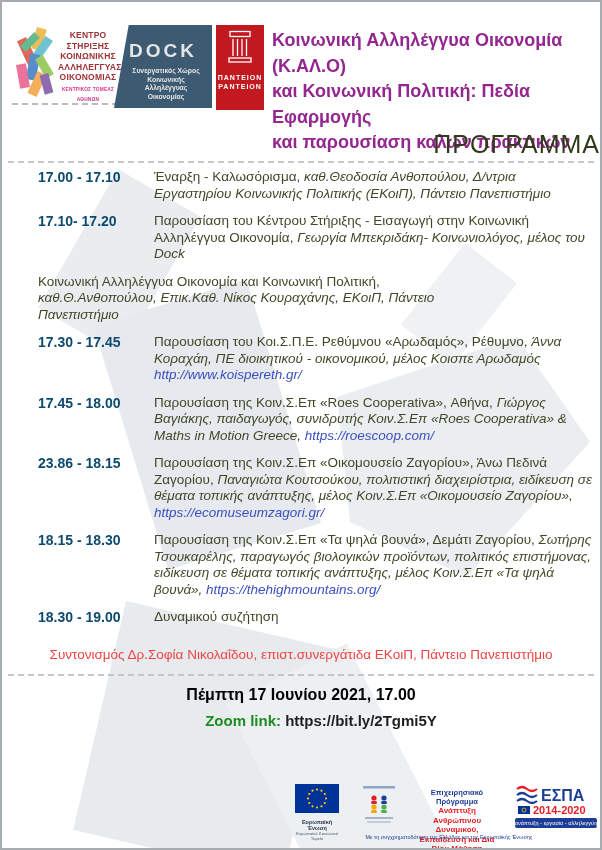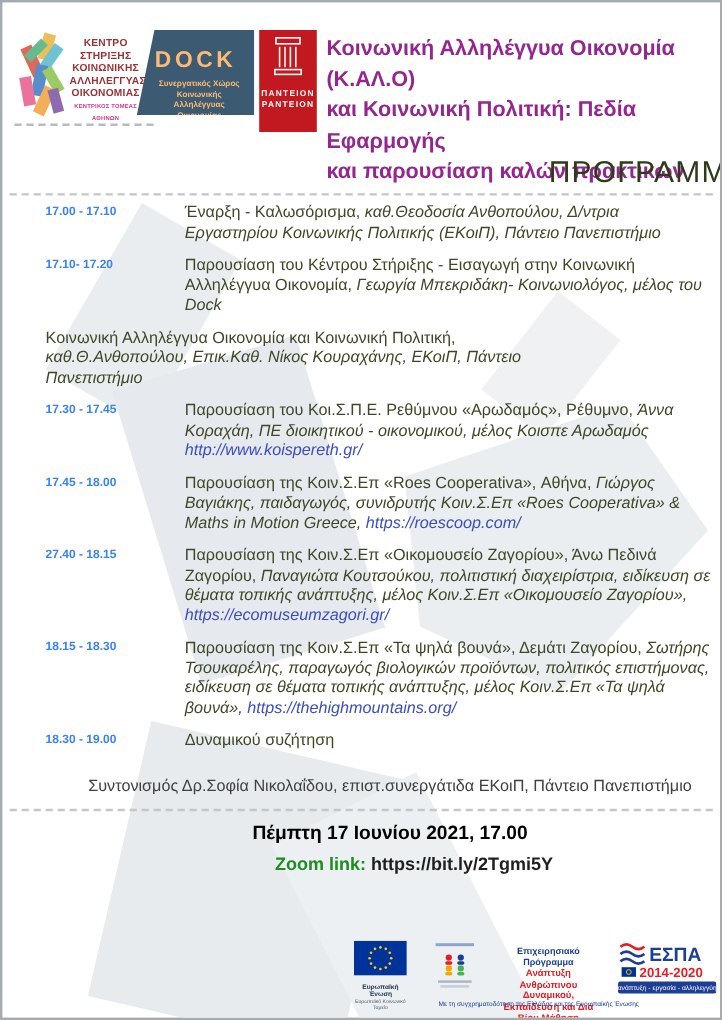--- a/index.html
+++ b/index.html
@@ -2,58 +2,58 @@
 <html><head>
 <meta charset="utf-8">
 <style>
   html,body { margin:0; padding:0; background:#fff; }
   .page {
     position:relative; width:602px; height:850px; box-sizing:border-box;
     background:#fff; border:2px solid #a6abb0; overflow:hidden;
     font-family:"Liberation Sans", sans-serif;
   }
   .wm { position:absolute; left:0; top:0; z-index:0; }
-  .content { position:absolute; inset:0; z-index:1;padding-left:24px; }
+  .content { position:absolute; inset:0; z-index:1; }
 
   
   .logo-kentro { position:absolute; left:12px; top:22px; width:102px; height:78px; }
   .k-shapes { position:absolute; left:0; top:0; }
   .k-text { position:absolute; left:44px; top:6px; width:60px; text-align:center;
             font-size:8.5px; font-weight:bold; color:#9c3136; line-height:10.5px; letter-spacing:.2px;}
   .k-sub { margin-top:2px; font-size:4.8px; color:#d6368f; font-weight:bold; }
   .logo-dash { position:absolute; left:10px; top:101px; width:116px; border-top:2px dashed #b7bcc0; }
 
-  .logo-dock { position:absolute; left:112px; top:23px; width:98px; height:71px;
+  .logo-dock { position:absolute; left:112px; top:23px; width:98px; height:83px;
                background:#3c5b72; clip-path:polygon(15% 0,100% 0,100% 100%,0 100%);
-               color:#fdba74; text-align:center; }
+               color:#e5e5e5; text-align:center; }
   .dock-name { margin-top:15px; font-size:19px; font-weight:bold; letter-spacing:3px; }
   .dock-sub { margin-top:5px; font-size:6.8px; font-weight:bold; line-height:8.5px; padding:0 8px 0 14px; }
 
   .logo-panteion { position:absolute; left:214px; top:23px; width:48px; height:85px;
                    background:#c1191f; color:#fff; text-align:center; }
   .pant-name { font-size:7px; font-weight:bold; letter-spacing:1px; line-height:9px; margin-top:3px; }
 
   .header-title { position:absolute; left:270px; top:26px; width:332px;
                   color:#93268f; font-weight:bold; font-size:18px; line-height:25.5px; }
 
   
   .prog-heading { position:absolute; top:128px; width:100%; text-align:right;
                   font-size:25px; font-weight:normal; color:#2e3a18; letter-spacing:1px; }
   .dash { position:absolute; left:6px; right:6px; border-top:2px dashed #c3c7cb; }
   .dash1 { top:159px; } .dash2 { top:672px; }
 
   .entries { position:absolute; left:36px; top:167px; width:560px; }
   .entry { display:flex; margin-bottom:11px; }
-  .time { width:116px; flex:none; font-weight:bold; font-size:10px; color:#3b82f6; line-height:16.5px; }
+  .time { width:116px; flex:none; font-weight:bold; font-size:14px; color:#0c4a6e; line-height:16.5px; }
   .desc { width:442px; font-size:13.5px; line-height:16.5px; color:#3e4827; }
   .desc .italic { font-style:italic; }
   .lnk { color:#3a4ec0; font-style:italic; text-decoration:none; }
 
   .coordination { position:absolute; top:645px; width:100%; text-align:center;
-                  font-size:13.5px; color:#404040; }
+                  font-size:13.5px; color:#ef4444; }
 
   .event-date { position:absolute; top:684px; width:100%; text-align:center;
                 font-size:16px; font-weight:bold; color:#000000; }
   .zoom-line { position:absolute; top:710px; width:100%; text-align:center;
                font-size:15px; font-weight:bold; }
   .zoom-label { color:#1d8c21;margin-left:40px; }
   .zoom-url { color:#1f1f1f; text-decoration:none; }
 
   
   .funding { position:absolute; left:293px; top:782px; width:302px; height:60px; }
@@ -153,21 +153,21 @@
         </div>
         <div class="entry">
           <div class="time">17.30 - 17.45</div>
           <div class="desc"><span class="normal">Παρουσίαση του Κοι.Σ.Π.Ε. Ρεθύμνου «Αρωδαμός», Ρέθυμνο, </span><span class="italic">Άννα Κοραχάη, ΠΕ διοικητικού - οικονομικού, μέλος Κοισπε Αρωδαμός</span><br><a href="#" class="lnk">http://www.koispereth.gr/</a></div>
         </div>
         <div class="entry">
           <div class="time">17.45 - 18.00</div>
           <div class="desc"><span class="normal">Παρουσίαση της Κοιν.Σ.Επ «Roes Cooperativa», Αθήνα, </span><span class="italic">Γιώργος Βαγιάκης, παιδαγωγός, συνιδρυτής Κοιν.Σ.Επ «Roes Cooperativa» &amp; Maths in Motion Greece, </span><a href="#" class="lnk">https://roescoop.com/</a></div>
         </div>
         <div class="entry">
-          <div class="time">27.40 - 18.15</div>
+          <div class="time">23.86 - 18.15</div>
           <div class="desc"><span class="normal">Παρουσίαση της Κοιν.Σ.Επ «Οικομουσείο Ζαγορίου», Άνω Πεδινά Ζαγορίου, </span><span class="italic">Παναγιώτα Κουτσούκου, πολιτιστική διαχειρίστρια, ειδίκευση σε θέματα τοπικής ανάπτυξης, μέλος Κοιν.Σ.Επ «Οικομουσείο Ζαγορίου», </span><a href="#" class="lnk">https://ecomuseumzagori.gr/</a></div>
         </div>
         <div class="entry">
           <div class="time">18.15 - 18.30</div>
           <div class="desc"><span class="normal">Παρουσίαση της Κοιν.Σ.Επ «Τα ψηλά βουνά», Δεμάτι Ζαγορίου, </span><span class="italic">Σωτήρης Τσουκαρέλης, παραγωγός βιολογικών προϊόντων, πολιτικός επιστήμονας, ειδίκευση σε θέματα τοπικής ανάπτυξης, μέλος Κοιν.Σ.Επ «Τα ψηλά βουνά», </span><a href="#" class="lnk">https://thehighmountains.org/</a></div>
         </div>
         <div class="entry">
           <div class="time">18.30 - 19.00</div>
           <div class="desc"><span class="normal">Δυναμικού συζήτηση</span></div>
         </div>

